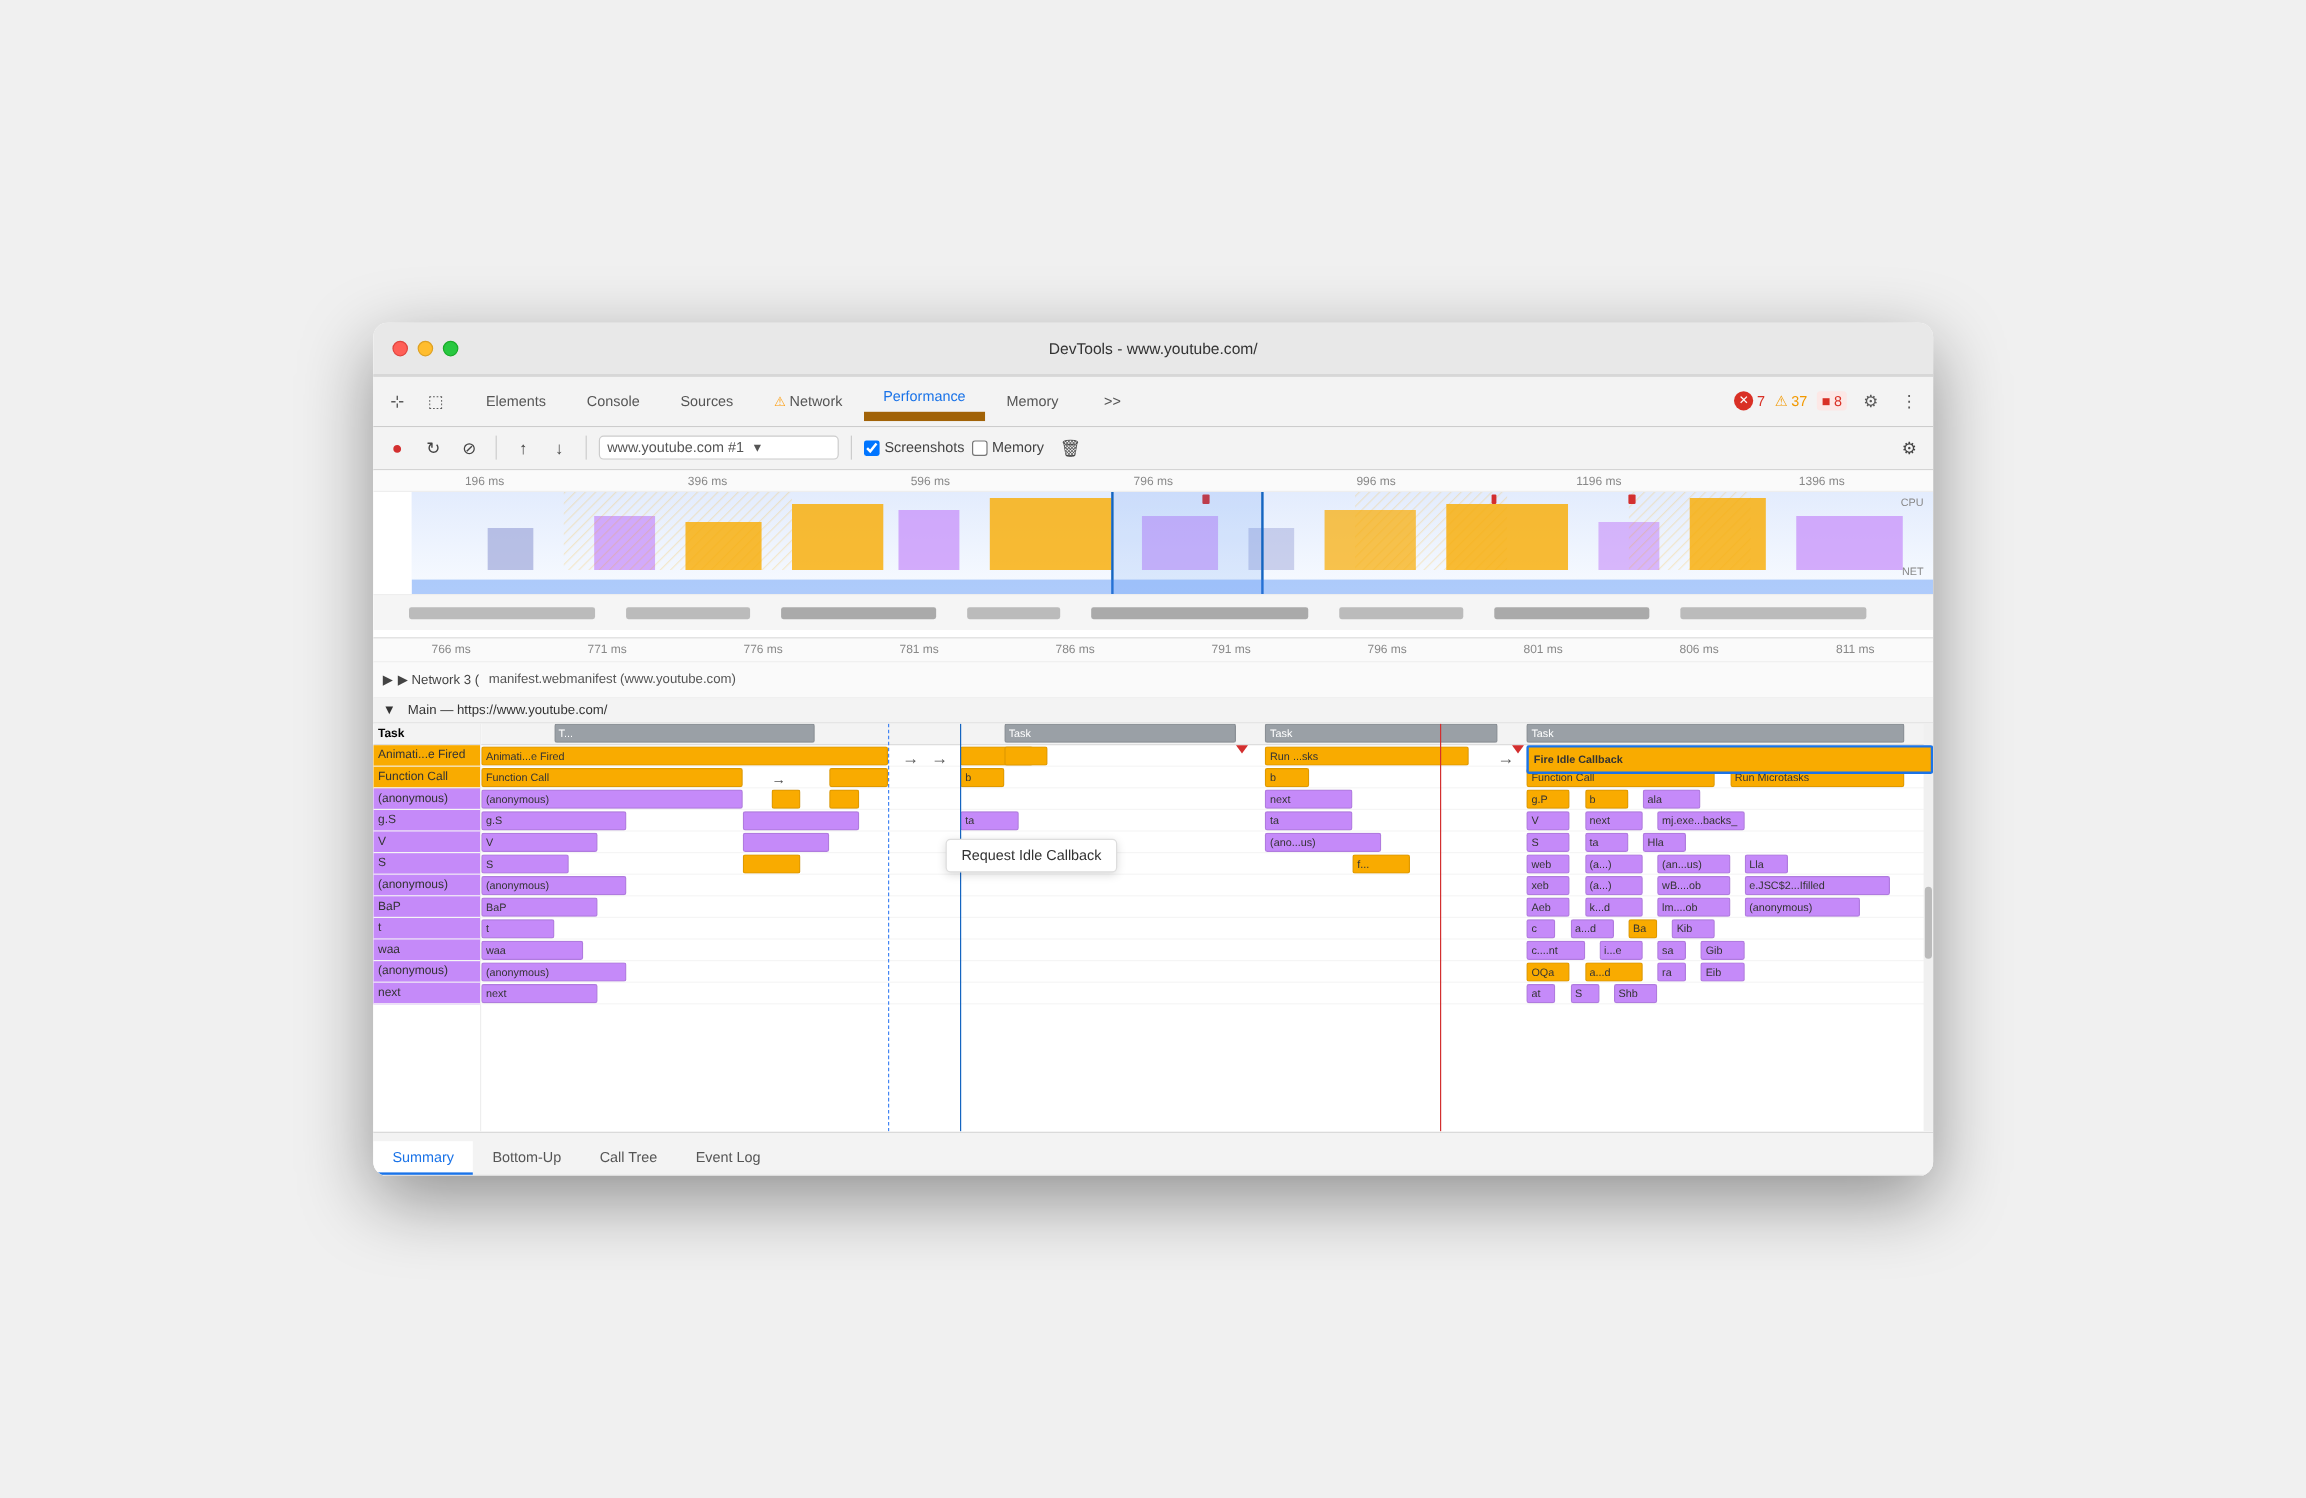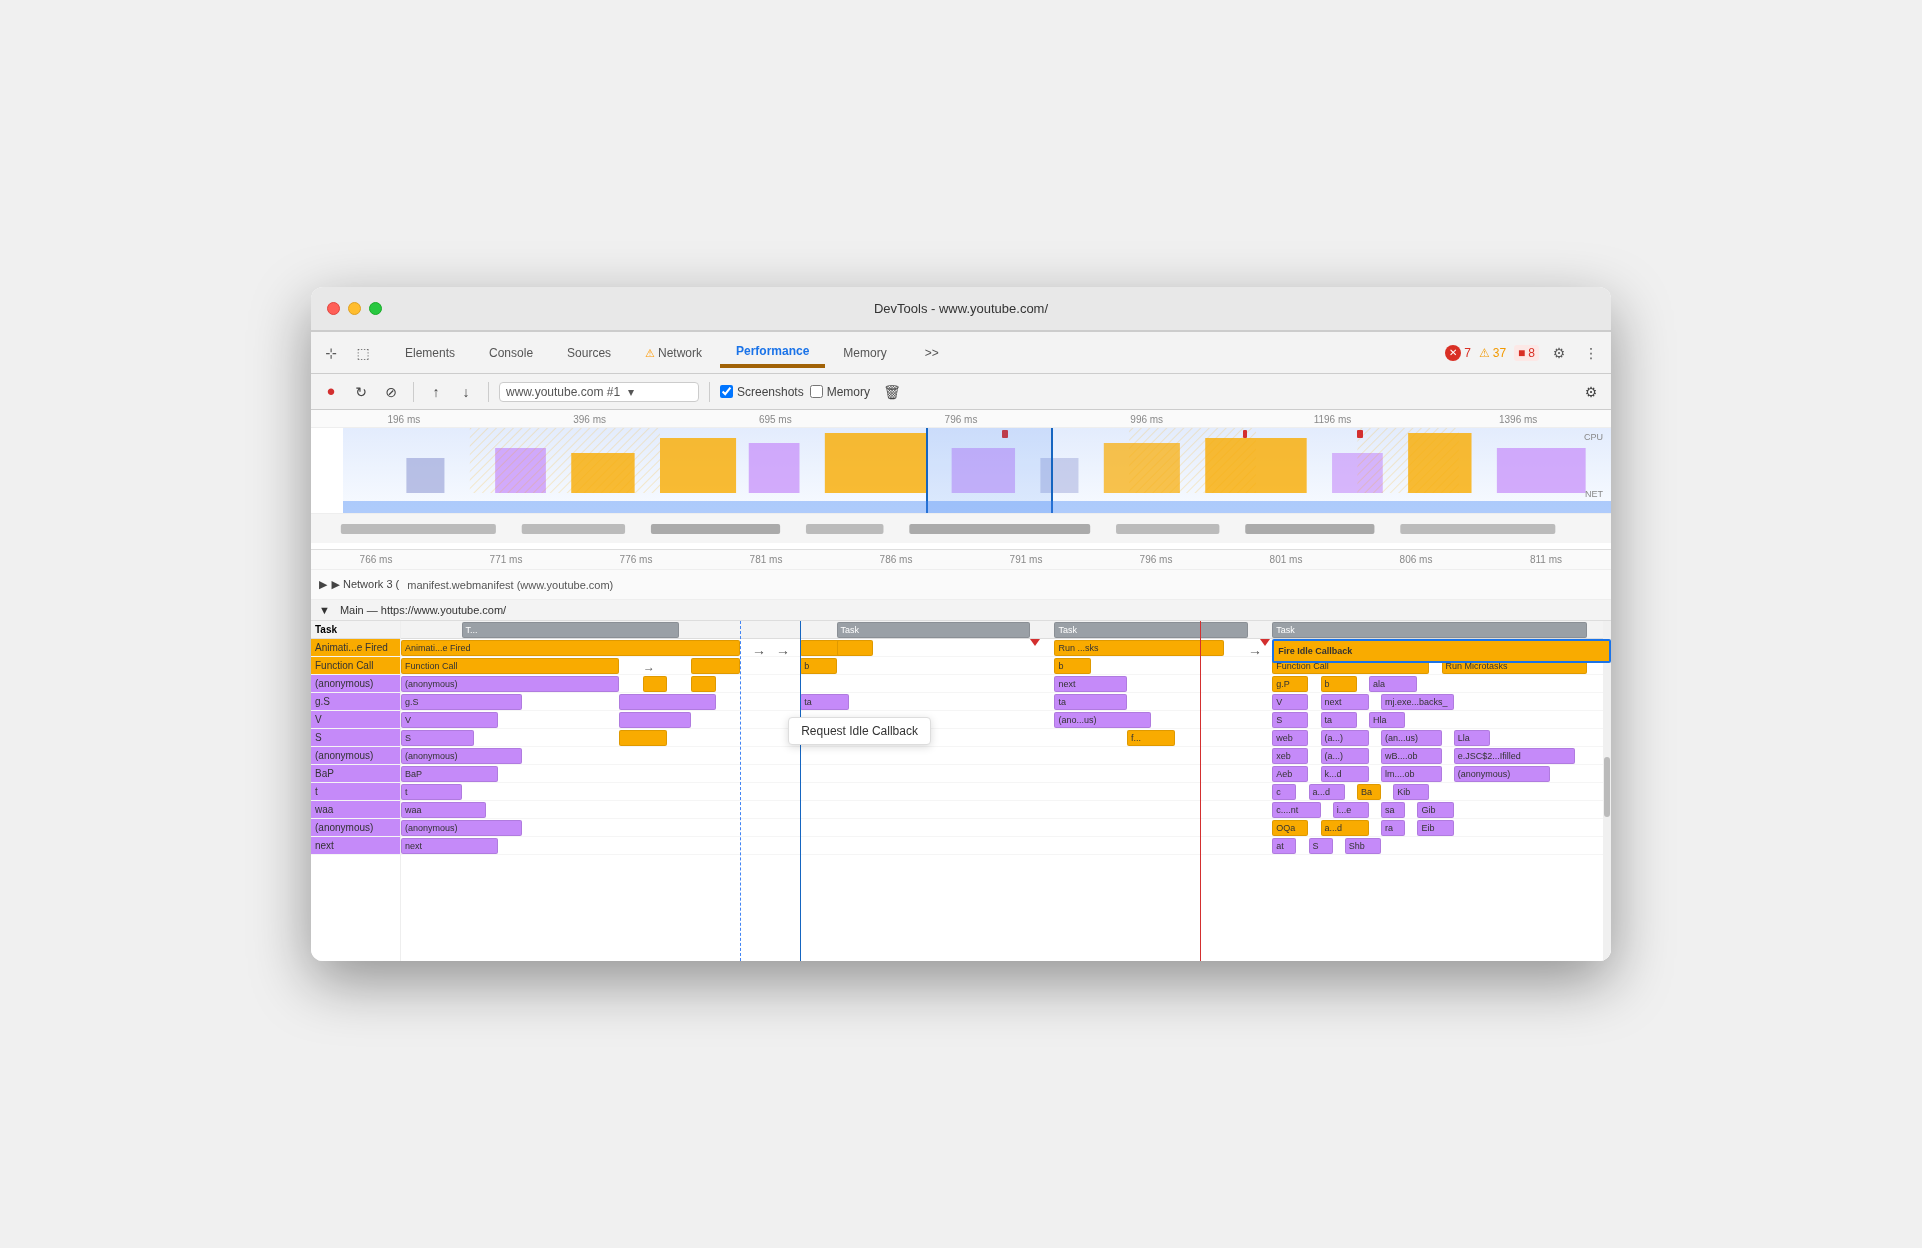--- a/index.html
+++ b/index.html
@@ -79,22 +79,22 @@
     .tab {
       padding: 6px 16px;
       font-size: 12px;
       color: #555;
       cursor: pointer;
       border-radius: 4px 4px 0 0;
       white-space: nowrap;
     }
     .tab.active {
       color: #1a73e8;
-      border-bottom: 4px solid #a16207;
-      font-weight: 700;
+      border-bottom: 8px solid #a16207;
+      font-weight: 400;
     }
     .tab-warning { color: #f90; font-size: 11px; margin-right: 3px; }
     .tab-more { margin-left: 4px; }
     .error-badges {
       margin-left: auto;
       display: flex;
       align-items: center;
       gap: 8px;
     }
     .badge {
@@ -398,21 +398,21 @@
       </div>
       <div class="toolbar-btn" style="margin-left:4px;">🗑</div>
       <div class="toolbar-btn toolbar-right">⚙</div>
     </div>
 
     <div class="timeline-area">
 
       <div class="timeline-timestamps">
         <div class="ts-item">196 ms</div>
         <div class="ts-item">396 ms</div>
-        <div class="ts-item">695 ms</div>
+        <div class="ts-item">596 ms</div>
         <div class="ts-item">796 ms</div>
         <div class="ts-item">996 ms</div>
         <div class="ts-item">1196 ms</div>
         <div class="ts-item">1396 ms</div>
       </div>
 
       <div class="timeline-chart" style="height:85px;position:relative;overflow:hidden;background:linear-gradient(to bottom,#e3ecfd 0%,#f8fbff 100%);margin-left:32px;">
 
         <svg width="100%" height="65" style="position:absolute;top:0;left:0;">
 
@@ -657,15 +657,23 @@
           <div class="task-block task-purple" style="position:absolute;left:75%;width:2%;top:1px;">S</div>
           <div class="task-block task-purple" style="position:absolute;left:78%;width:3%;top:1px;text-align:center;">Shb</div>
         </div>
 
         <div class="scrollbar-v">
           <div class="scrollbar-thumb"></div>
         </div>
       </div>
     </div>
 
+    <div class="bottom-panel">
+      <div class="bottom-tabs">
+        <div class="bottom-tab active">Summary</div>
+        <div class="bottom-tab">Bottom-Up</div>
+        <div class="bottom-tab">Call Tree</div>
+        <div class="bottom-tab">Event Log</div>
+      </div>
+    </div>
 
   </div>
 </div>
 
 </body></html>

